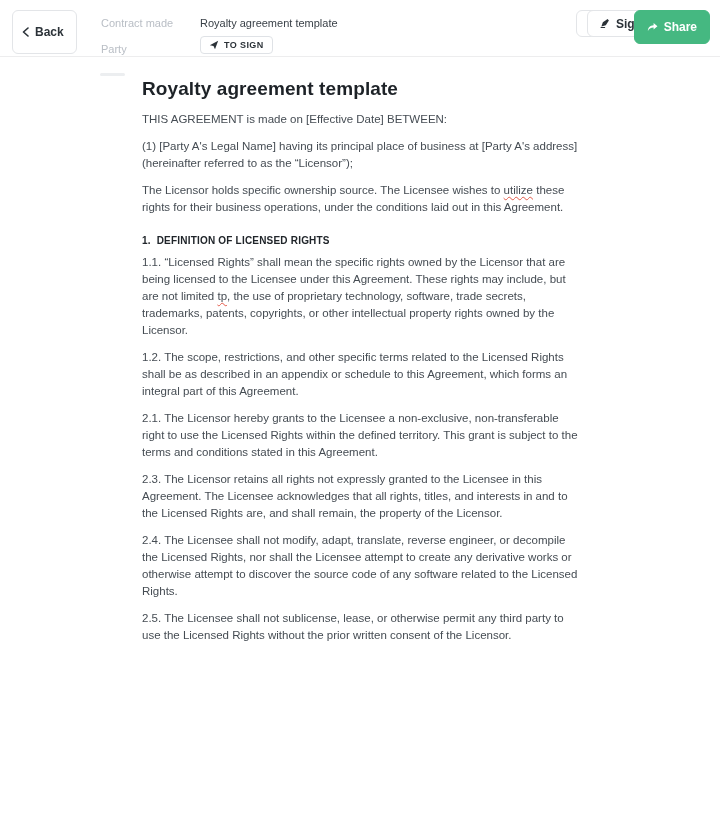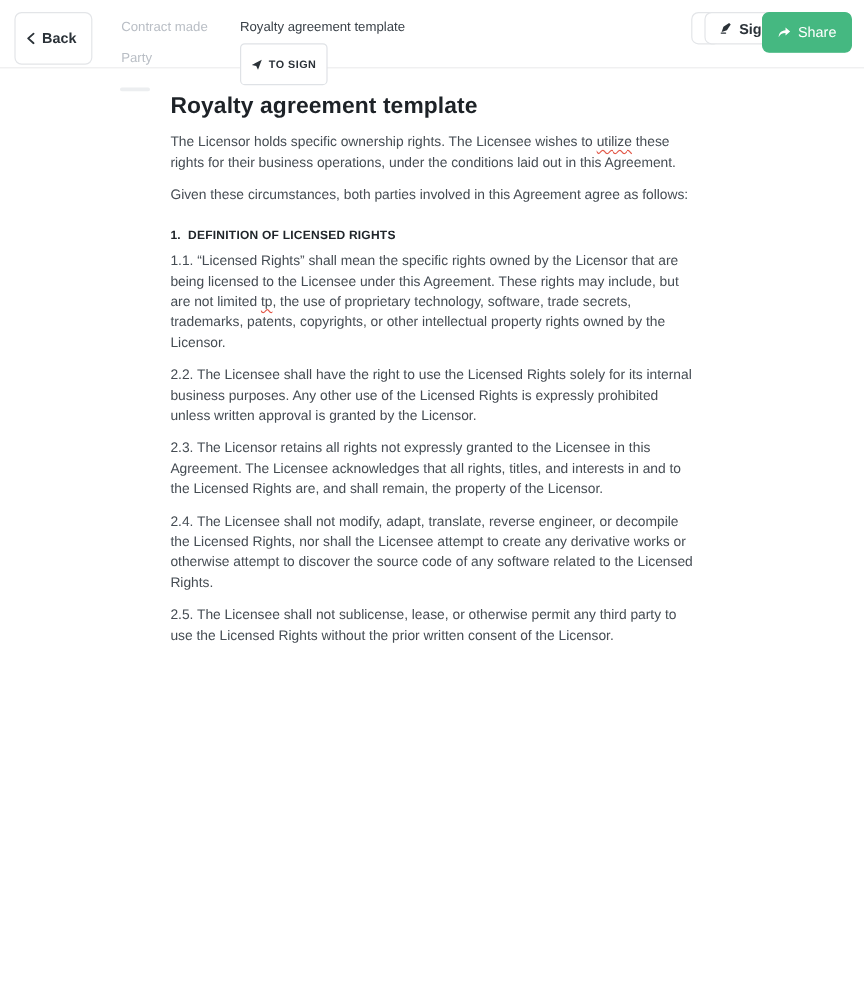--- a/index.html
+++ b/index.html
@@ -22,32 +22,32 @@
     font-family: "Liberation Sans", sans-serif;
     font-size: 12px; font-weight: 600; color: #2b3238; cursor: pointer;
   }
   .back-btn { position: absolute; left: 12px; top: 10px; height: 44px; padding: 0 12px 0 9px; text-align: center; }
   .back-btn svg { display: block; }
   .meta-label { position: absolute; font-size: 11px; color: #b9bec5; }
   .contract-name-label { left: 101px; top: 17px; }
   .status-label { left: 101px; top: 43px; }
   .contract-name-value { position: absolute; left: 200px; top: 17px; font-size: 11px; color: #3a4148; }
   .status-badge {
-    position: absolute; left: 200px; top: 36px; height: 35px;
+    position: absolute; left: 200px; top: 36px; height: 18px;
     display: inline-flex; align-items: center; gap: 5px; padding: 0 8px;
     border: 1px solid #dfe2e6; border-radius: 4px; background: #fff;
     font-size: 9px; font-weight: 700; letter-spacing: .4px; color: #2b3238;
   }
   .kebab-btn { position: absolute; right: 119px; top: 10px; width: 25px; height: 27px; justify-content: center; font-size: 13px; font-weight: 700; color: #3a4148; }
   .sign-btn { position: absolute; right: 66px; top: 10px; height: 27px; padding: 0 11px; }
   .share-btn {
     position: absolute; right: 10px; top: 10px; height: 27px; padding: 16px 12px;
     display: inline-flex; align-items: center; gap: 6px;
     background: #45b881; border: 1px solid #45b881; border-radius: 6px;
-    font-size: 12px; font-weight: 400; color: #fff; cursor: pointer;
+    font-size: 12px; font-weight: 700; color: #fff; cursor: pointer;
   }
 
   
   .doc { position: absolute; top: 57px; left: 0; right: 0; bottom: 0; background: #fff; }
   .block-handle {
     position: absolute; left: 100px; top: 16px; width: 25px; height: 3px;
     border-radius: 2px; background: #eceef0;
   }
   .doc-content { margin: 0 142px 0 142px; width: 437px; padding-top: 21px; }
   .doc-title {
@@ -126,36 +126,38 @@
       <span>Share</span>
     </button>
   </div>
 
   <div class="doc">
     <div class="block-handle"></div>
 
     <div class="doc-content">
       <div class="doc-title">Royalty agreement template</div>
 
+      <p>THIS AGREEMENT is made on [Effective Date] BETWEEN:</p>
+
+      <p>(1) [Party A's Legal Name] having its principal place of business at [Party A's address] (hereinafter referred to as the “Licensor”);</p>
 
 
 
+      <p><span>The Licensor holds specific ownership source. The Licensee wishes to </span><span class="misspelled">utilize</span><span> these rights for their business operations, under the conditions laid out in this Agreement.</span></p>
 
-      <p><span>The Licensor holds specific ownership rights. The Licensee wishes to </span><span class="misspelled">utilize</span><span> these rights for their business operations, under the conditions laid out in this Agreement.</span></p>
-
-      <p>Given these circumstances, both parties involved in this Agreement agree as follows:</p>
 
       <h2>1.&nbsp; DEFINITION OF LICENSED RIGHTS</h2>
 
       <p><span>1.1. “Licensed Rights” shall mean the specific rights owned by the Licensor that are being licensed to the Licensee under this Agreement. These rights may include, but are not limited </span><span class="misspelled">tp</span><span>, the use of proprietary technology, software, trade secrets, trademarks, patents, copyrights, or other intellectual property rights owned by the Licensor.</span></p>
 
+      <p>1.2. The scope, restrictions, and other specific terms related to the Licensed Rights shall be as described in an appendix or schedule to this Agreement, which forms an integral part of this Agreement.</p>
 
 
+      <p>2.1. The Licensor hereby grants to the Licensee a non-exclusive, non-transferable right to use the Licensed Rights within the defined territory. This grant is subject to the terms and conditions stated in this Agreement.</p>
 
-      <p>2.2. The Licensee shall have the right to use the Licensed Rights solely for its internal business purposes. Any other use of the Licensed Rights is expressly prohibited unless written approval is granted by the Licensor.</p>
 
       <p>2.3. The Licensor retains all rights not expressly granted to the Licensee in this Agreement. The Licensee acknowledges that all rights, titles, and interests in and to the Licensed Rights are, and shall remain, the property of the Licensor.</p>
 
       <p>2.4. The Licensee shall not modify, adapt, translate, reverse engineer, or decompile the Licensed Rights, nor shall the Licensee attempt to create any derivative works or otherwise attempt to discover the source code of any software related to the Licensed Rights.</p>
 
       <p>2.5. The Licensee shall not sublicense, lease, or otherwise permit any third party to use the Licensed Rights without the prior written consent of the Licensor.</p>
 
     </div>
 
     <div class="fade-overlay"></div>

